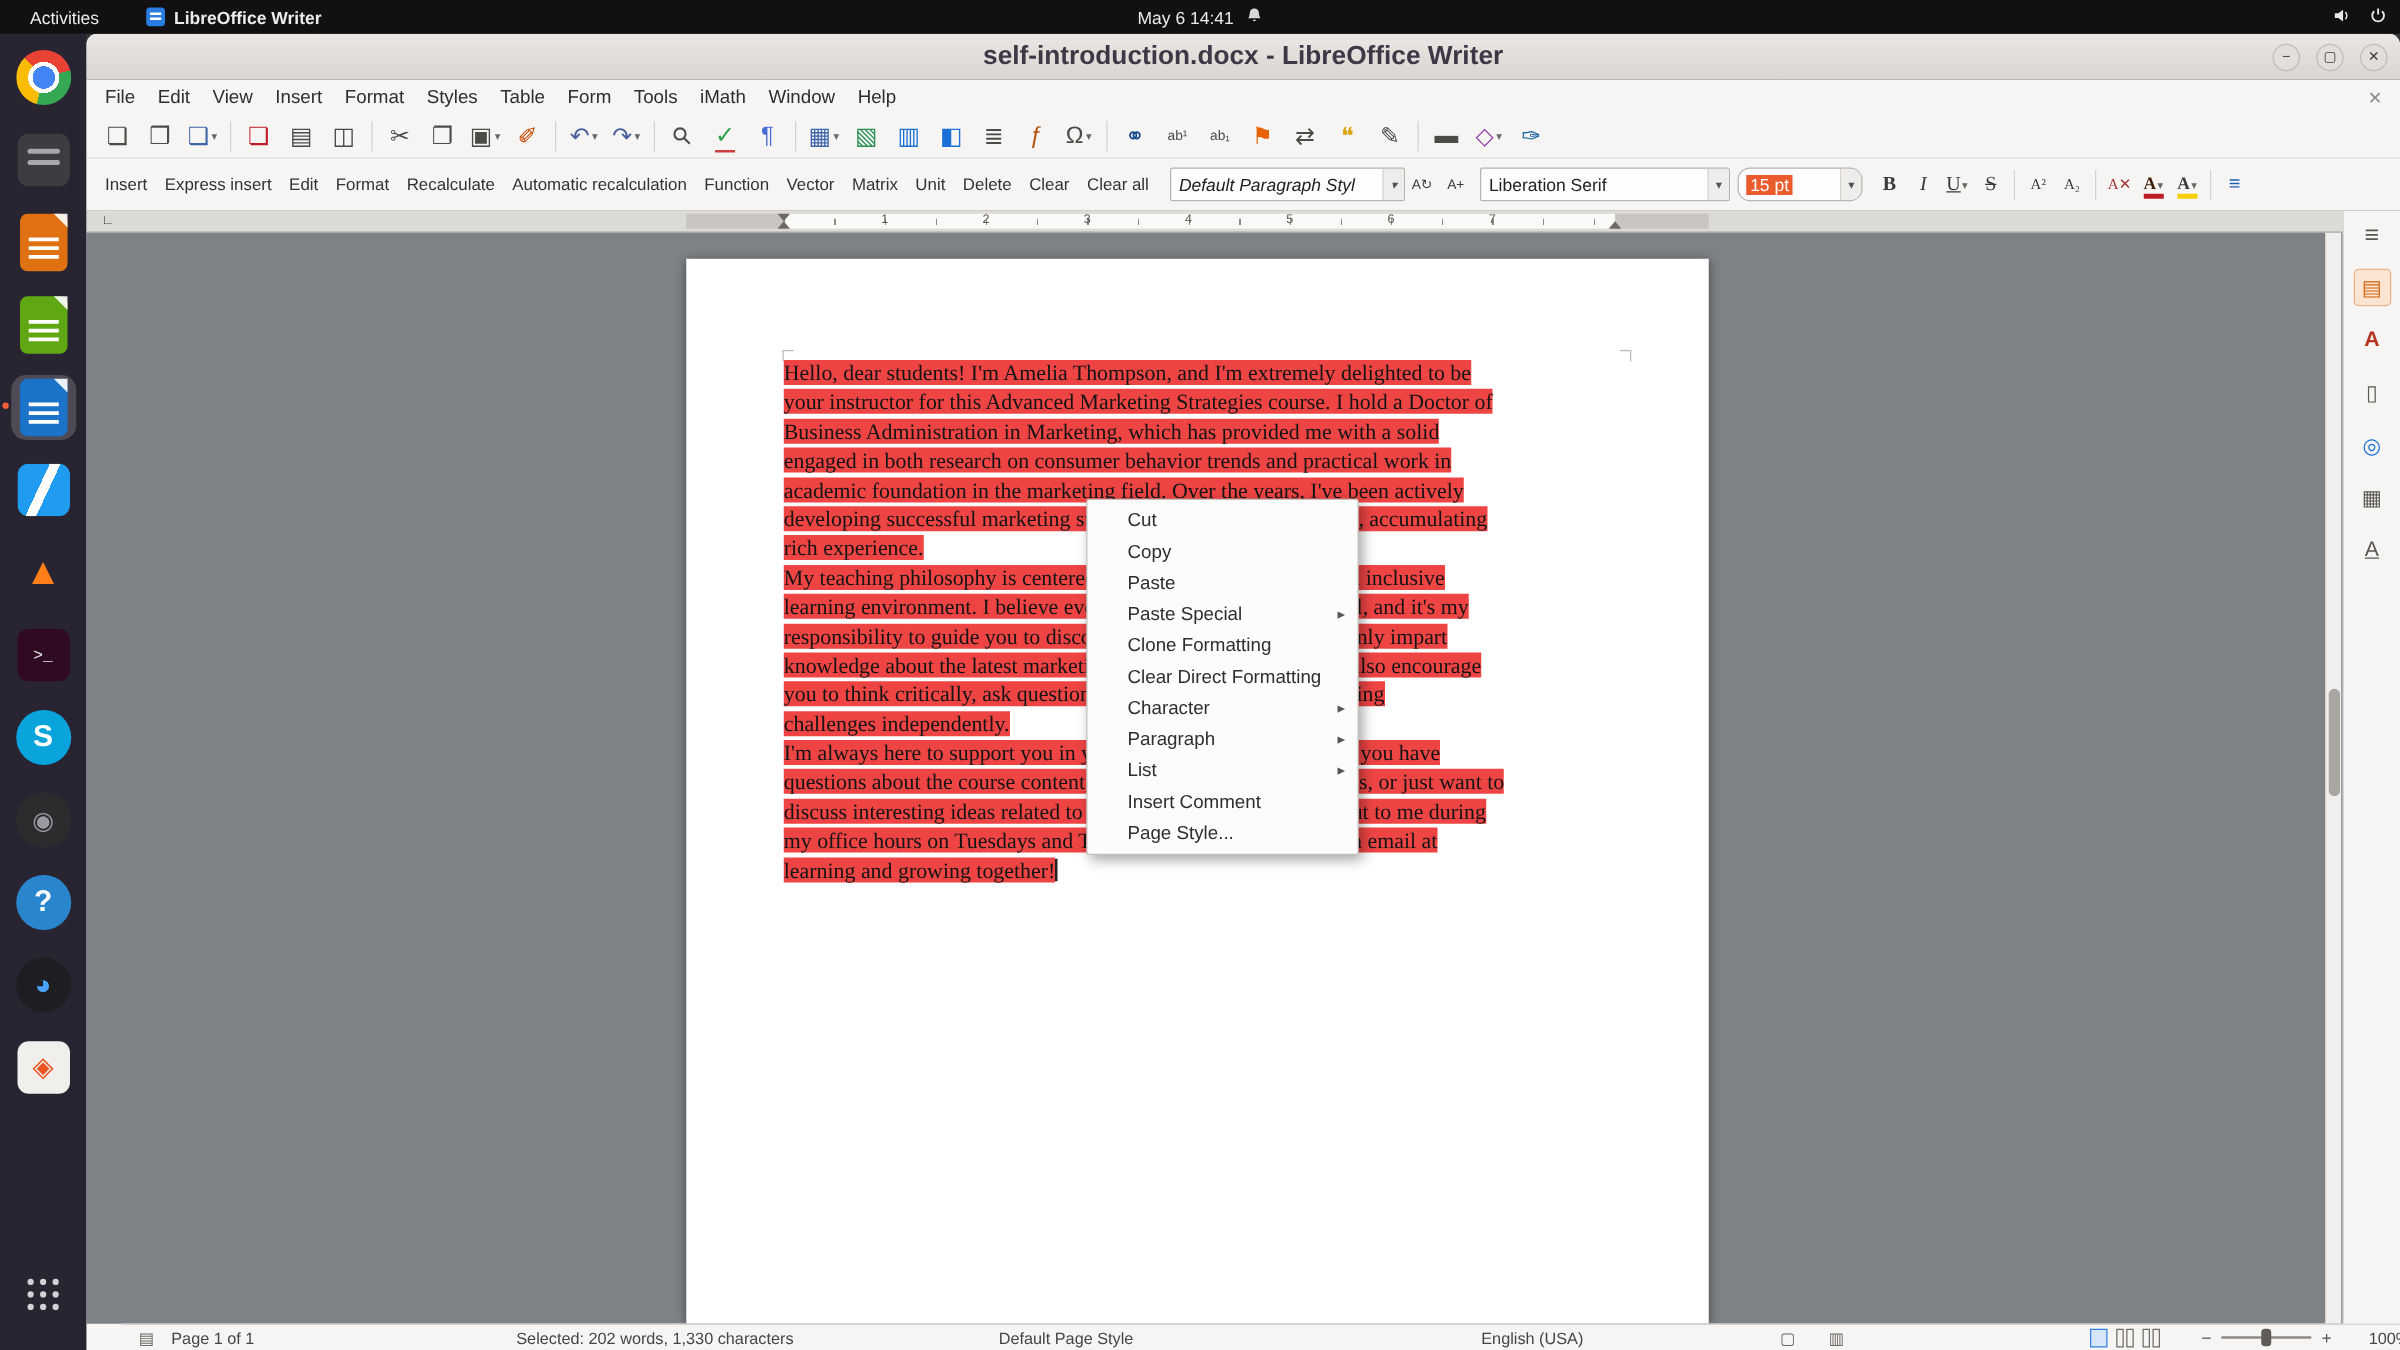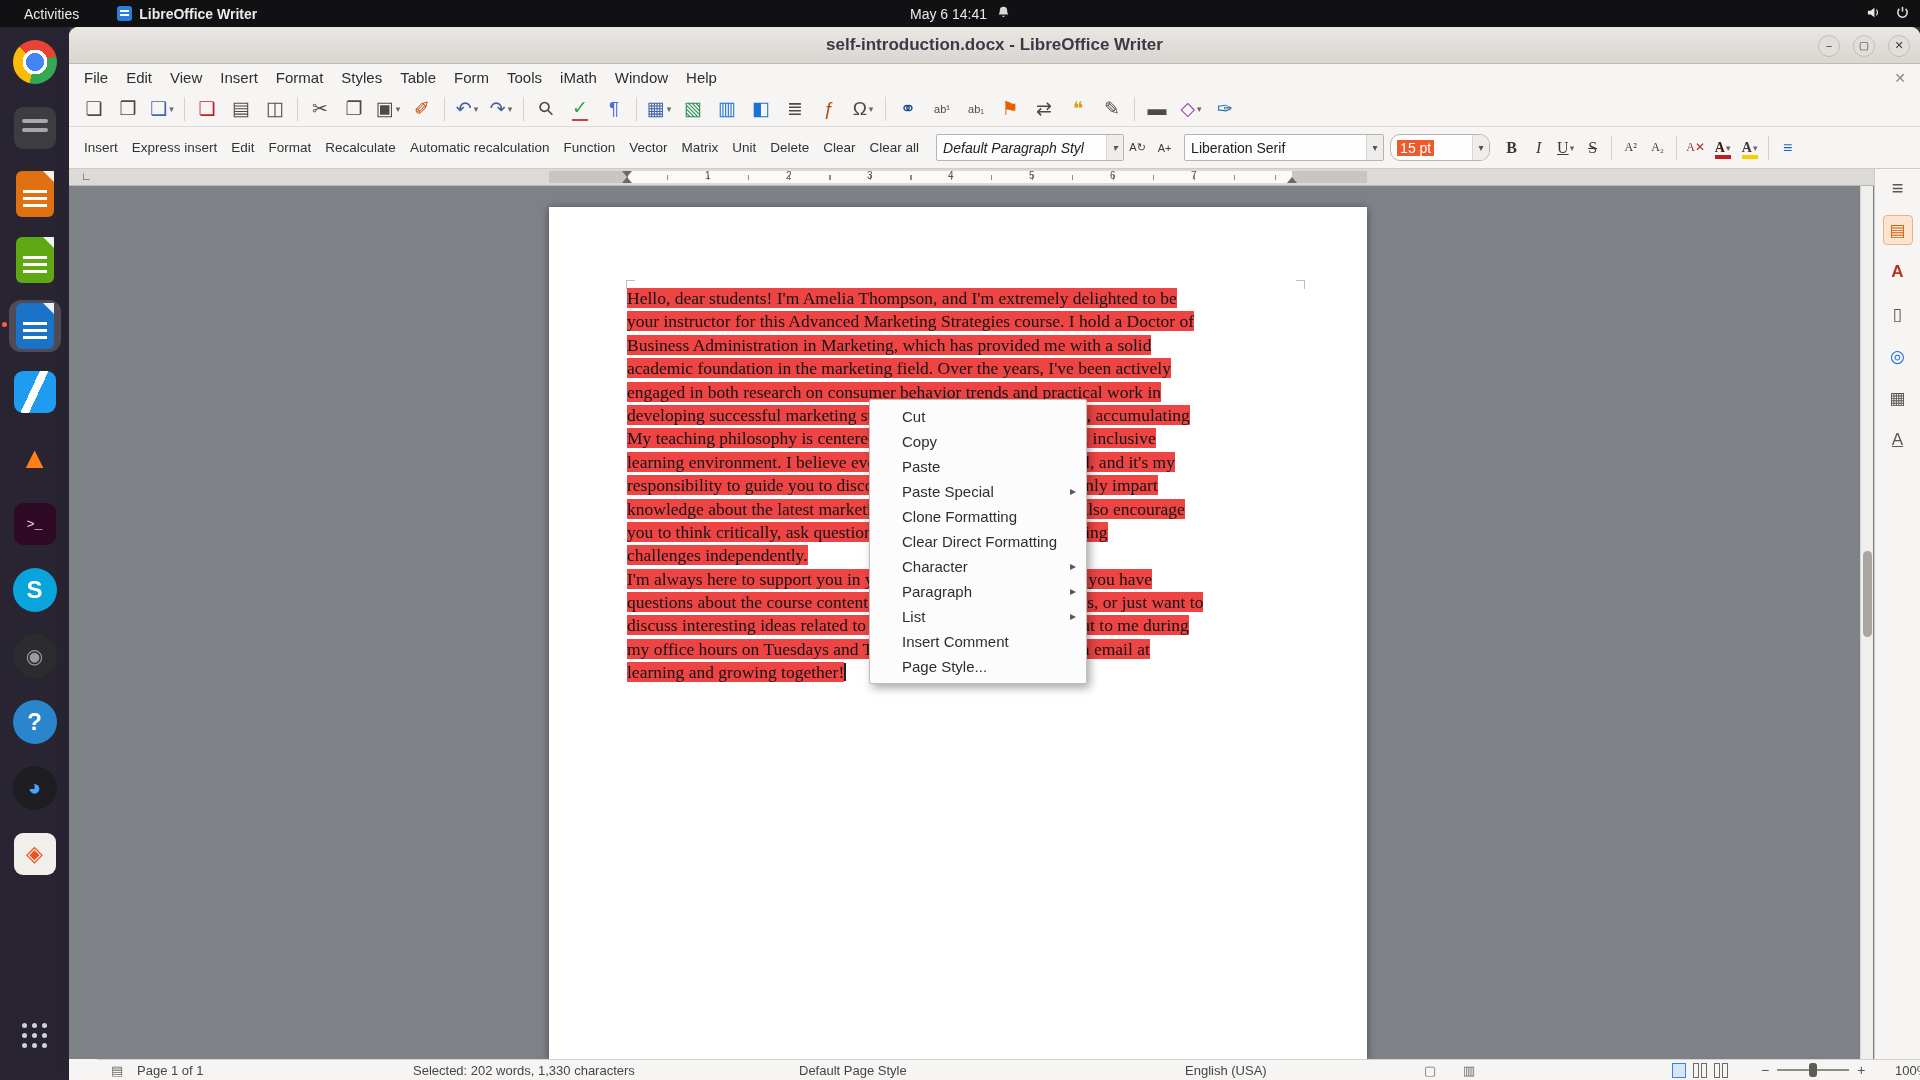--- a/index.html
+++ b/index.html
@@ -62,21 +62,21 @@
   .ic-grid { position:relative; width:28px; height:28px; }
   .ic-grid::before { content:""; position:absolute; width:5px; height:5px; border-radius:50%; background:#d2d2d6;
     left:1px; top:1px; box-shadow:10px 0 #d2d2d6,20px 0 #d2d2d6,0 10px #d2d2d6,10px 10px #d2d2d6,20px 10px #d2d2d6,0 20px #d2d2d6,10px 20px #d2d2d6,20px 20px #d2d2d6; }
 
   
   .window { position:absolute; left:69px; top:27px; width:1851px; height:1053px; background:#f6f5f4;
     border-radius:9px 9px 0 0; overflow:hidden; display:flex; flex-direction:column;
     box-shadow:0 6px 22px rgba(0,0,0,.5); }
   .titlebar { height:37px; flex:none; background:linear-gradient(#eae7e4,#d9d5d1); border-bottom:1px solid #bdb9b4;
     position:relative; display:flex; align-items:center; justify-content:center; }
-  .title-text { font-size:17px; font-weight:bold; color:#3d3846; }
+  .title-text { font-size:21px; font-weight:bold; color:#3d3846; }
   .win-controls { position:absolute; right:10px; top:0; height:37px; display:flex; align-items:center; gap:13px; }
   .win-btn { width:22px; height:22px; border-radius:50%; background:#e2deda; border:1px solid #c2bdb7;
     color:#3b3b3b; font-size:11px; display:flex; align-items:center; justify-content:center; }
 
   .menubar { height:27px; flex:none; background:#f6f5f4; display:flex; align-items:center; padding:0 6px; }
   .menu-item { font-size:15px; color:#2e2e2e; padding:3px 9px; border-radius:3px; }
   .doc-close { margin-left:auto; color:#8a8683; font-size:14px; padding:0 8px; }
 
   .toolbar1 { height:36px; flex:none; background:#f6f5f4; border-bottom:1px solid #dedad6;
     display:flex; align-items:center; padding:0 8px; }
@@ -433,23 +433,24 @@
         </div>
 
         <div class="scroll-area">
           <div class="page">
             <div class="tb-corner tl"></div>
             <div class="tb-corner tr"></div>
             <div class="text-block">
               <div class="doc-line"><span class="hl">Hello, dear students! I'm Amelia Thompson, and I'm extremely delighted to be</span></div>
               <div class="doc-line"><span class="hl">your instructor for this Advanced Marketing Strategies course. I hold a Doctor of</span></div>
               <div class="doc-line"><span class="hl">Business Administration in Marketing, which has provided me with a solid</span></div>
+              <div class="doc-line"><span class="hl">engaged in both research on consumer behavior trends and practical work in</span></div>
               <div class="doc-line"><span class="hl">academic foundation in the marketing field. Over the years, I've been actively</span></div>
-              <div class="doc-line"><span class="hl">engaged in both research on consumer behavior trends and practical work in</span></div>
               <div class="doc-line"><span class="hl">developing successful marketing strategies for various companies, accumulating</span></div>
+              <div class="doc-line"><span class="hl">rich experience.</span></div>
               <div class="doc-line"><span class="hl">My teaching philosophy is centered on creating an interactive and inclusive</span></div>
               <div class="doc-line"><span class="hl">learning environment. I believe every student has unique potential, and it's my</span></div>
               <div class="doc-line"><span class="hl">responsibility to guide you to discover and develop it. I will not only impart</span></div>
               <div class="doc-line"><span class="hl">knowledge about the latest marketing theories and strategies but also encourage</span></div>
               <div class="doc-line"><span class="hl">you to think critically, ask questions, and solve real-world marketing</span></div>
               <div class="doc-line"><span class="hl">challenges independently.</span></div>
               <div class="doc-line"><span class="hl">I'm always here to support you in your learning journey. Whether you have</span></div>
               <div class="doc-line"><span class="hl">questions about the course content, assignments, teaching methods, or just want to</span></div>
               <div class="doc-line"><span class="hl">discuss interesting ideas related to marketing, feel free to reach out to me during</span></div>
               <div class="doc-line"><span class="hl">my office hours on Tuesdays and Thursdays from 2 to 4 pm or via email at</span></div>

